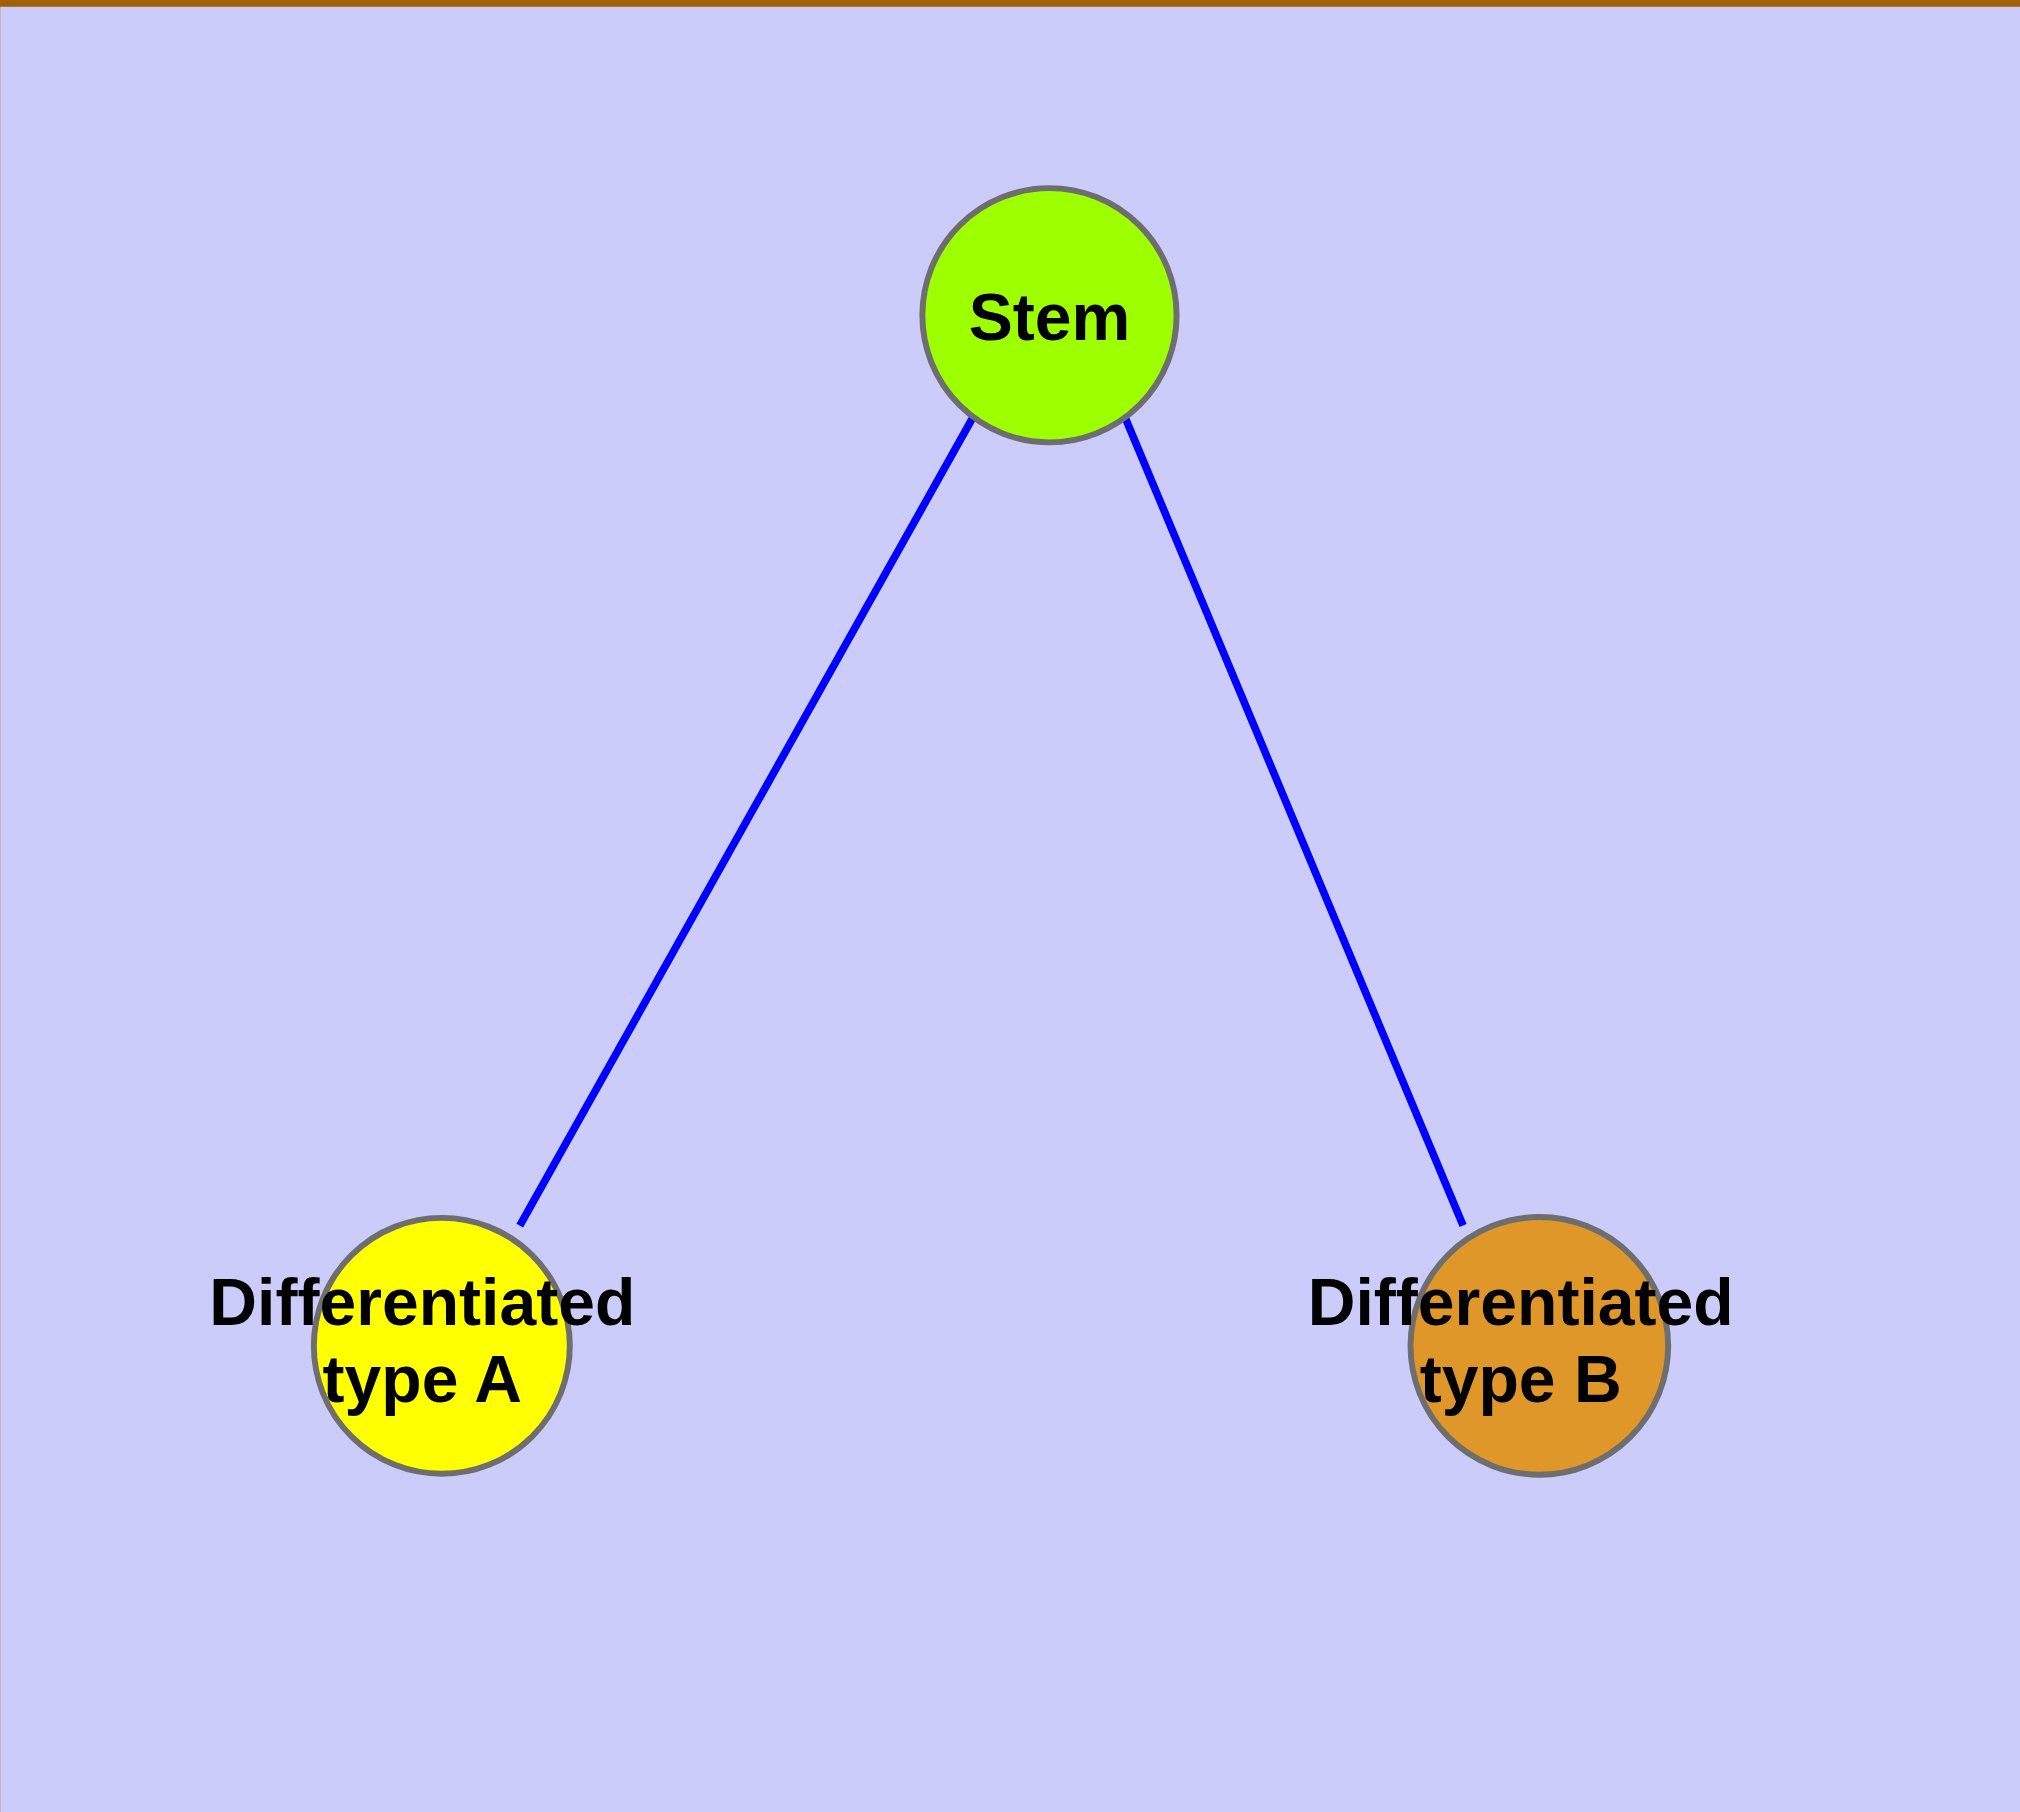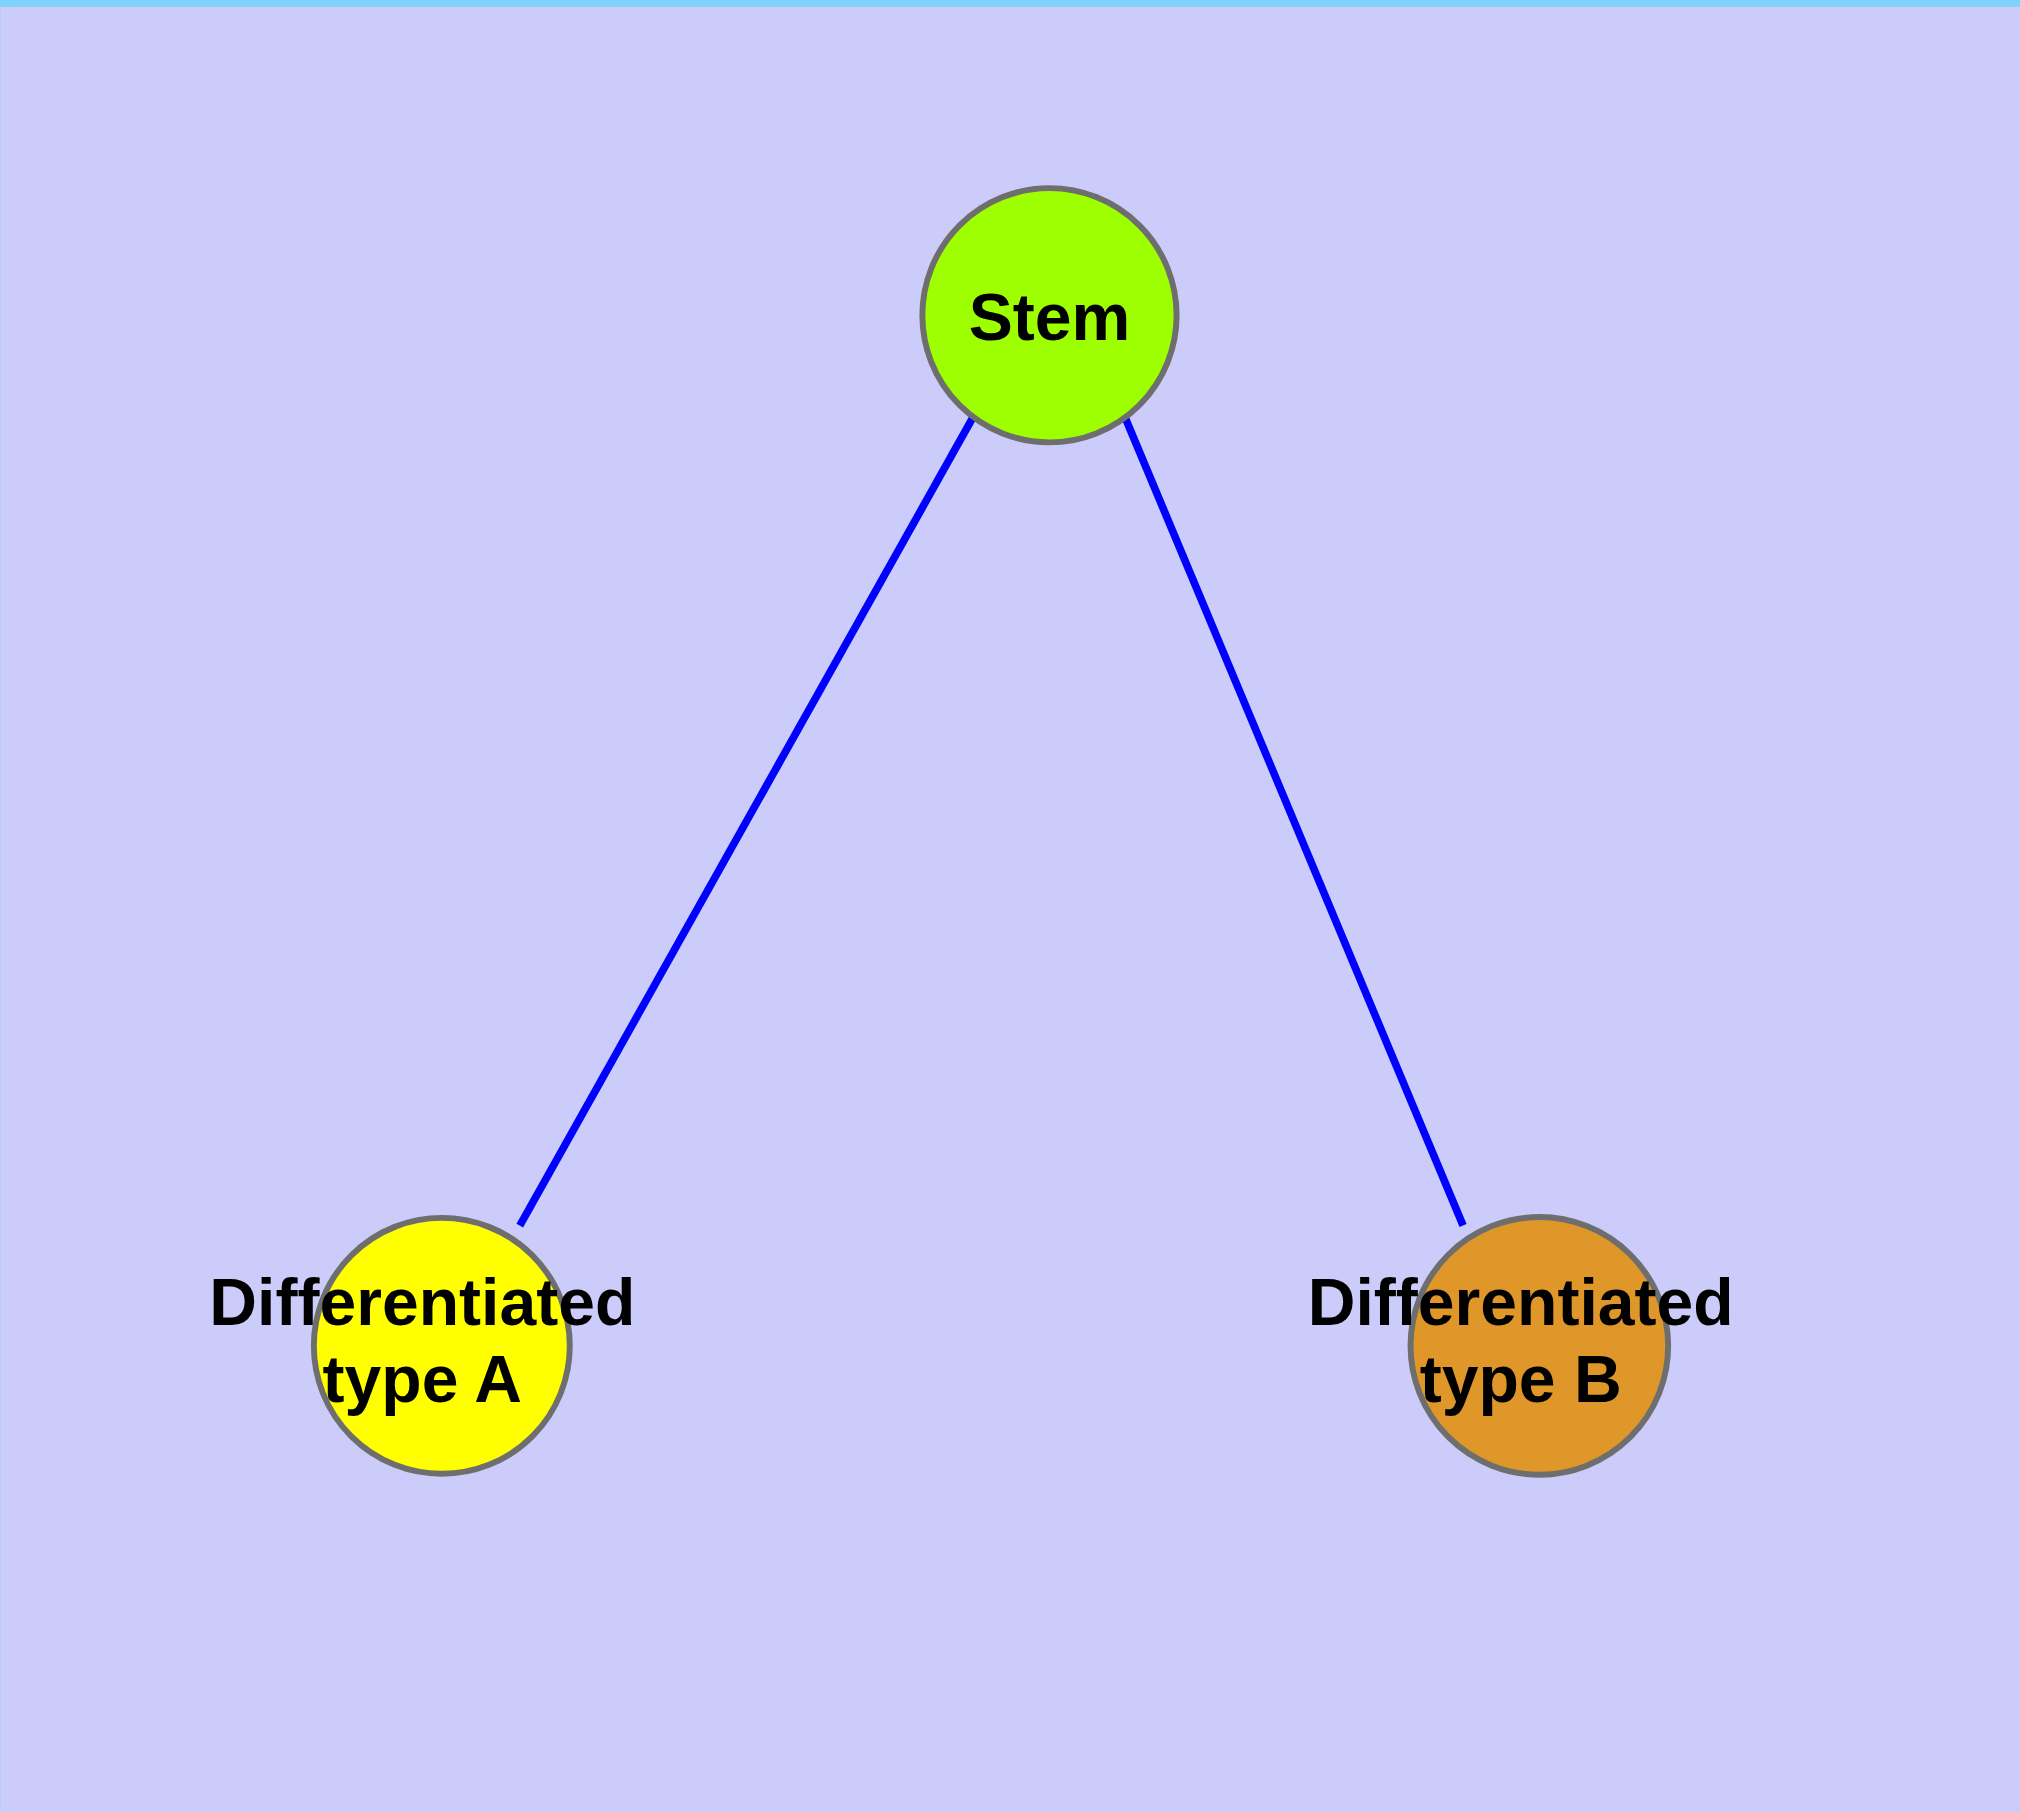--- a/index.html
+++ b/index.html
@@ -29,21 +29,21 @@
     font-weight: bold;
     fill: #000000;
     text-anchor: middle;
     dominant-baseline: middle;
     paint-order: normal;
   }
 </style>
 </head>
 <body>
 
-<div id="canvas-root" style="width: 2021px; height: 1812px; background: #7dd3fc;">
+<div id="canvas-root" style="width: 2021px; height: 1812px; background: #a16207;">
   <svg id="graph-svg" viewBox="0 0 2384 2138" xmlns="http://www.w3.org/2000/svg" style="width: 2021px; height: 1812px;">
     <rect id="bg-rect" x="0" y="8" width="2384" height="2130" fill="#ccccfa"></rect>
     <g id="edges-layer">
         <line x1="1148" y1="492" x2="613" y2="1446" stroke="#0000ff" stroke-width="9" stroke-linecap="butt"></line>
         <line x1="1327" y1="492" x2="1726" y2="1446" stroke="#0000ff" stroke-width="9" stroke-linecap="butt"></line>
       </g>
     <g id="nodes-layer">
         <g>
           <circle cx="1238" cy="372" r="150" fill="#9eff00" stroke="#6e6e6e" stroke-width="7"></circle>
           <text class="node-label" x="1238" y="380" font-size="78" fill="#000000">Stem</text>

